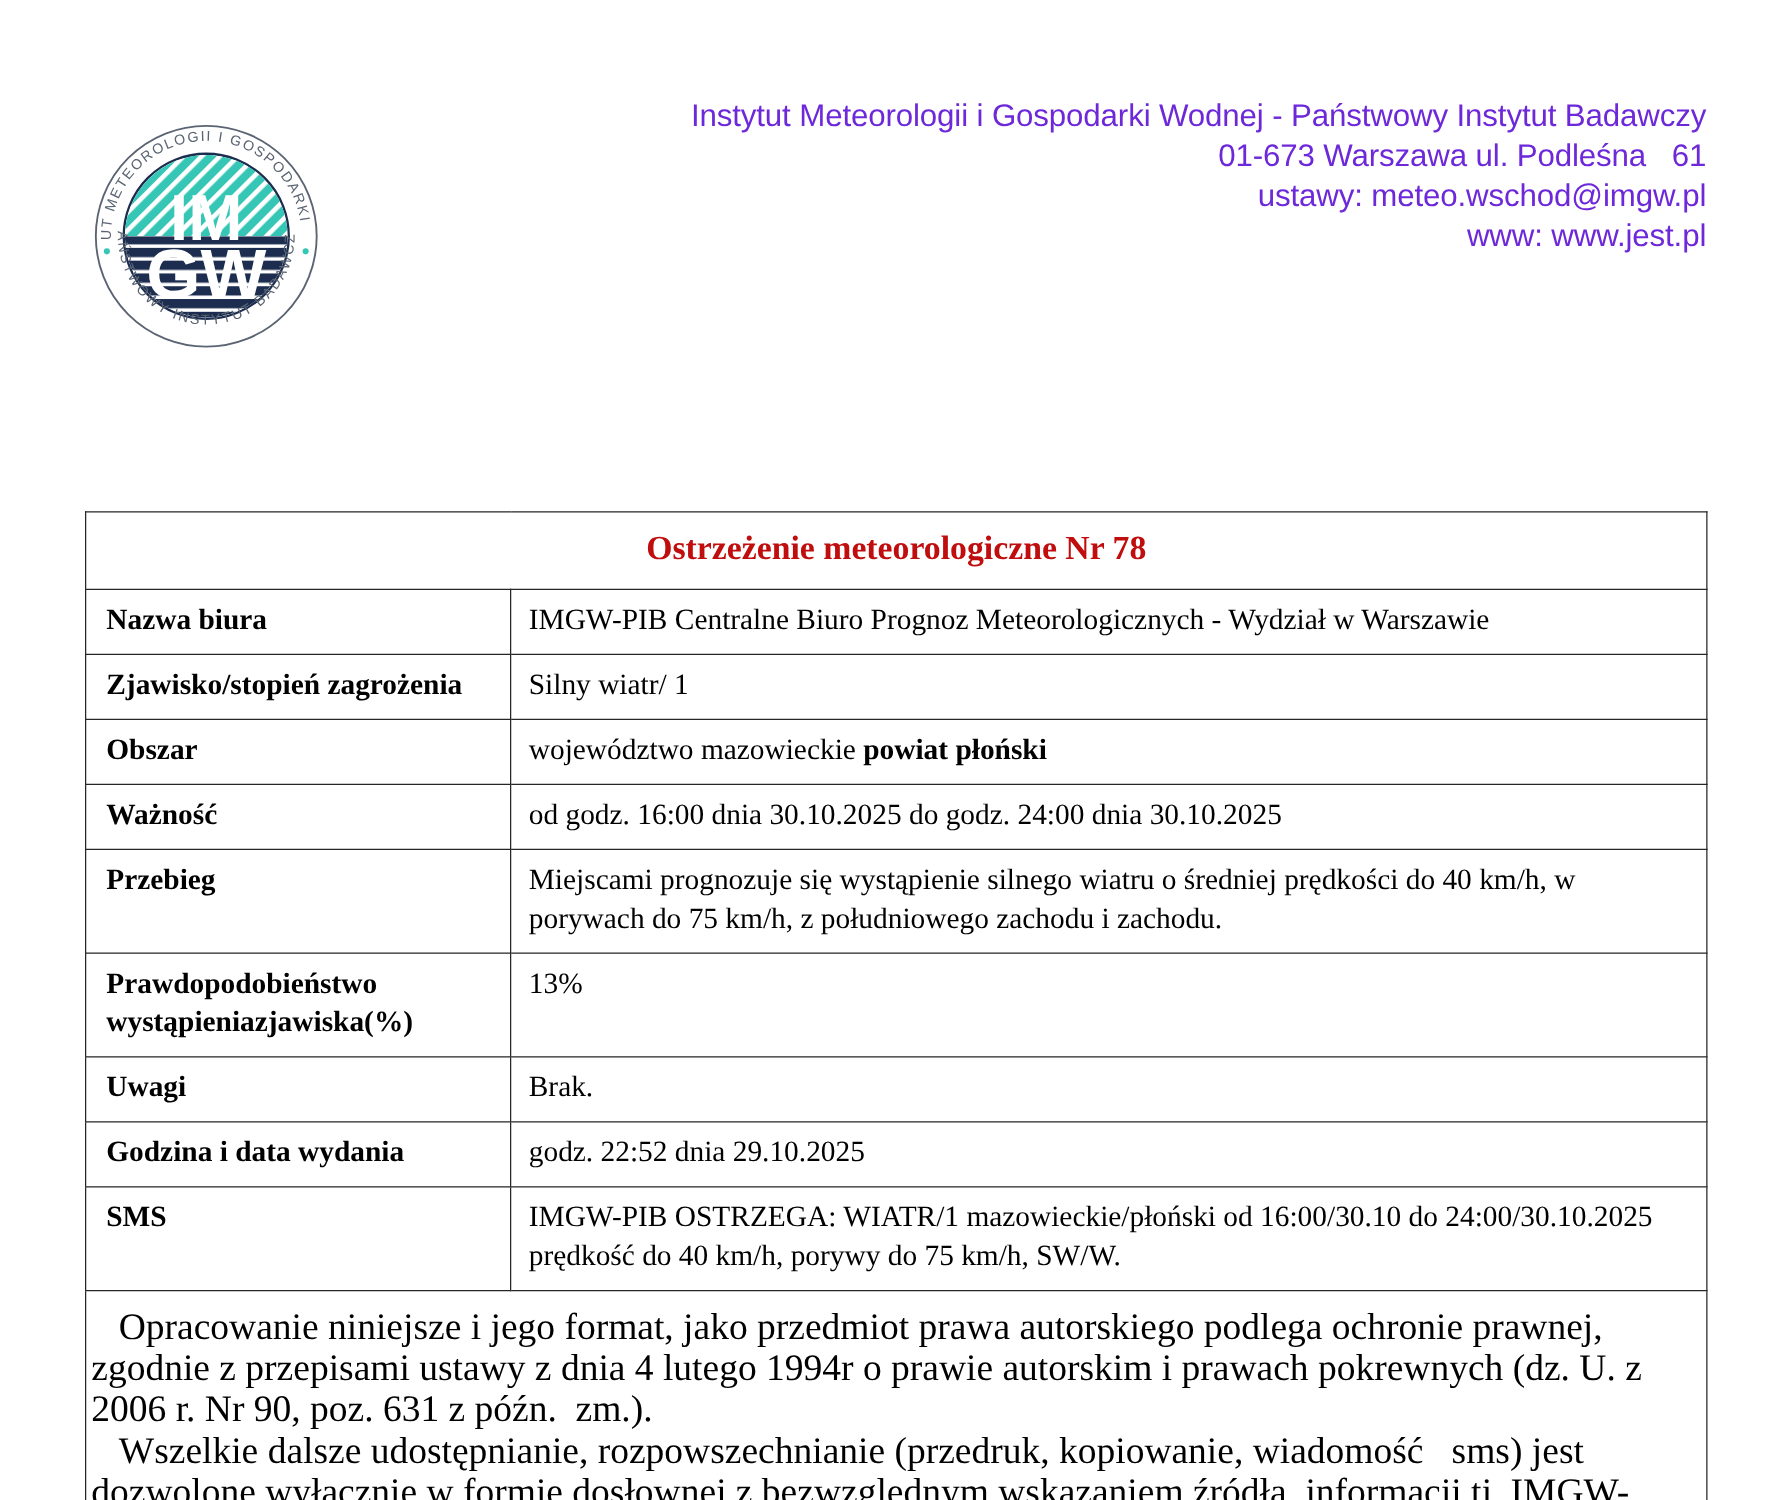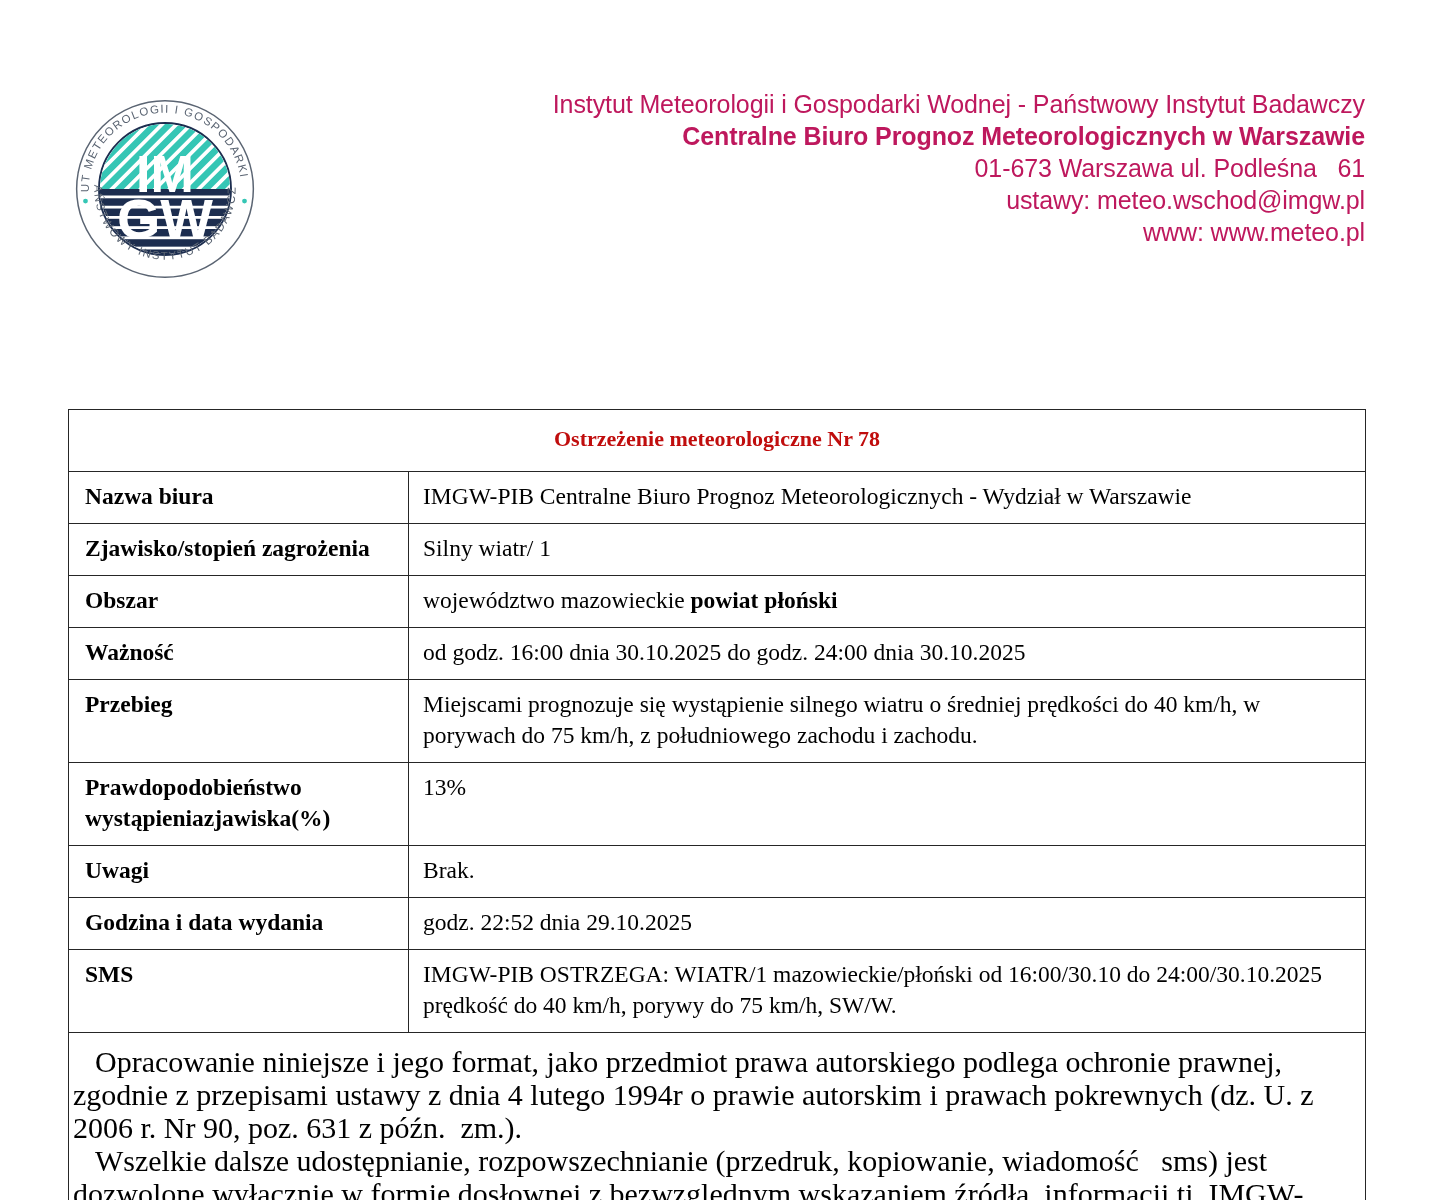--- a/index.html
+++ b/index.html
@@ -30,24 +30,24 @@
     left: 72px;
     top: 96px;
     width: 186px;
     height: 186px;
   }
   .logo-svg { display: block; width: 186px; height: 186px; }
 
   .header-text {
     position: absolute;
     right: 66px;
-    top: 88px;
+    top: 77px;
     text-align: right;
     font-family: "Liberation Sans", sans-serif;
-    color: #be185d;
+    color: #6d28d9;
     font-size: 25px;
     line-height: 32px;
     letter-spacing: -0.1px;
   }
   .header-text .ln { display: block; white-space: pre; }
   .header-text .bold { font-weight: bold; }
 
   
   .warn-table {
     position: absolute;
@@ -69,21 +69,21 @@
     font-weight: bold;
     padding-left: 16px;
   }
   .warn-table td.value {
     padding-left: 14px;
   }
   td.title-cell {
     text-align: center;
     color: #c00d0d;
     font-weight: bold;
-    font-size: 22px;
+    font-size: 27px;
     padding: 13px 0 14px 0;
     height: 34px;
   }
   .b { font-weight: bold; }
 
   td.footer-cell {
     padding: 12px 14px 14px 4px;
     font-size: 30px;
     line-height: 33px;
   }
@@ -137,24 +137,23 @@
         <textPath href="#arcBot" startOffset="50%" text-anchor="middle">PAŃSTWOWY INSTYTUT BADAWCZY</textPath>
       </text>
 
       <circle cx="14.5" cy="113" r="2.6" fill="#35c6b5"></circle>
       <circle cx="185.5" cy="113" r="2.6" fill="#35c6b5"></circle>
     </svg>
   </div>
 
   <div class="header-text">
     <span class="ln">Instytut Meteorologii i Gospodarki Wodnej - Państwowy Instytut Badawczy</span>
-    <span class="ln bold">Centralne Biuro Prognoz Meteorologicznych w Warszawie</span>
     <span class="ln">01-673 Warszawa ul. Podleśna   61</span>
     <span class="ln">ustawy: meteo.wschod@imgw.pl</span>
-    <span class="ln">www: www.meteo.pl</span>
+    <span class="ln">www: www.jest.pl</span>
   </div>
 </div>
 
 <table class="warn-table">
   <colgroup>
     <col style="width:340px">
     <col style="width:957px">
   </colgroup>
   <tbody>
     <tr>

